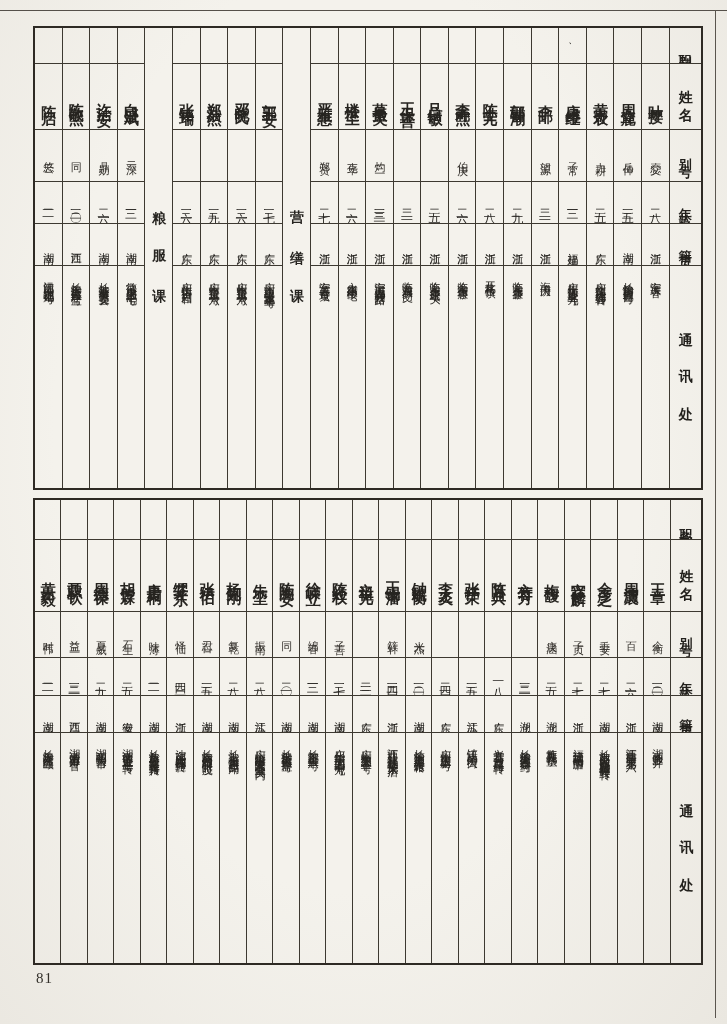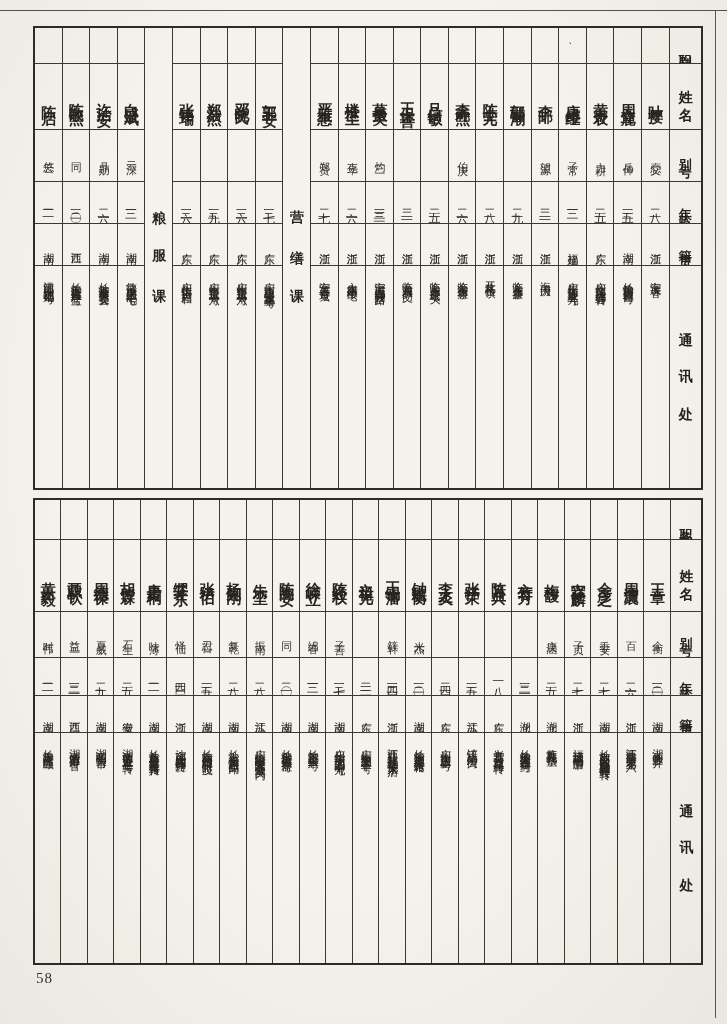--- a/index.html
+++ b/index.html
@@ -1020,13 +1020,13 @@
       </div>
       <div class="cell r4 c-native">
         <span class="v">湖南</span>
       </div>
       <div class="cell r5 c-addr">
         <span class="v">长沙太平街江益颐</span>
       </div>
     </div>
   </div>
 
-<div id="page-number">58</div>
+<div id="page-number">81</div>
 
 </body></html>

